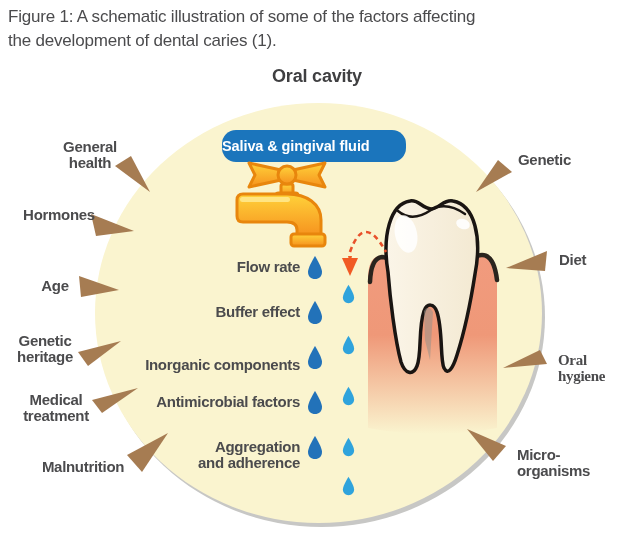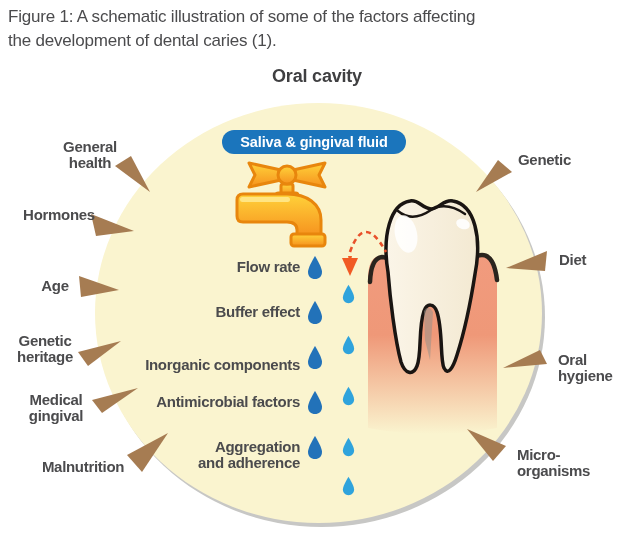--- a/index.html
+++ b/index.html
@@ -14,23 +14,23 @@
   .oral-title{
     position:absolute;left:222px;top:66px;width:190px;text-align:center;
     font-size:18px;font-weight:700;color:#3F3F41;letter-spacing:-0.2px;
   }
   .ellipse{
     position:absolute;left:95px;top:103px;width:447px;height:420px;
     background:#FAF4CF;border-radius:50%;
     box-shadow:3px 4px 0 0 #C7C7C5;
   }
   .pill{
-    position:absolute;left:222px;top:130px;width:184px;height:24px;
+    position:absolute;left:222px;top:130px;width:184px;height:32px;
     background:#1B75BC;border-radius:14px;
-    display:flex;align-items:center;justify-content:center;
+    display:flex;align-items:center;
   }
   .pill span{
     color:#ffffff;font-weight:700;font-size:14.5px;letter-spacing:-0.1px;
   }
   .lbl{
     position:absolute;font-size:15px;font-weight:700;line-height:16px;
     color:#4B4B4D;white-space:pre-line;letter-spacing:-0.3px;
   }
   .lbl.center{text-align:center;}
   .lbl.right{text-align:right;}
@@ -114,26 +114,26 @@
     <path d="M10,40 L14,40 L12,48 Z" fill="#F15A24"></path>
   </svg>
 
   <div class="lbl center" style="left:38px;top:139px;width:104px;">General
 health</div>
   <div class="lbl center" style="left:0px;top:207px;width:94px;padding-left:12px;">Hormones</div>
   <div class="lbl center" style="left:15px;top:278px;width:80px;">Age</div>
   <div class="lbl center" style="left:0px;top:333px;width:90px;">Genetic
 heritage</div>
   <div class="lbl center" style="left:8px;top:392px;width:96px;">Medical
-gingival</div>
+treatment</div>
   <div class="lbl center" style="left:30px;top:459px;width:106px;">Malnutrition</div>
 
   <div class="lbl" style="left:518px;top:152px;">Genetic</div>
   <div class="lbl" style="left:559px;top:252px;">Diet</div>
-  <div class="lbl" style="left:558px;top:352px;">Oral
+  <div class="lbl" style="left:558px;top:352px;font-family:Liberation Serif, serif;">Oral
 hygiene</div>
   <div class="lbl" style="left:517px;top:447px;">Micro-
 organisms</div>
 
   <div class="lbl right" style="left:90px;top:259px;width:210px;">Flow rate</div>
   <div class="lbl right" style="left:90px;top:304px;width:210px;">Buffer effect</div>
   <div class="lbl right" style="left:90px;top:349px;width:210px;margin-top:8px;">Inorganic components</div>
   <div class="lbl right" style="left:90px;top:394px;width:210px;">Antimicrobial factors</div>
   <div class="lbl right" style="left:90px;top:439px;width:210px;">Aggregation
 and adherence</div>

